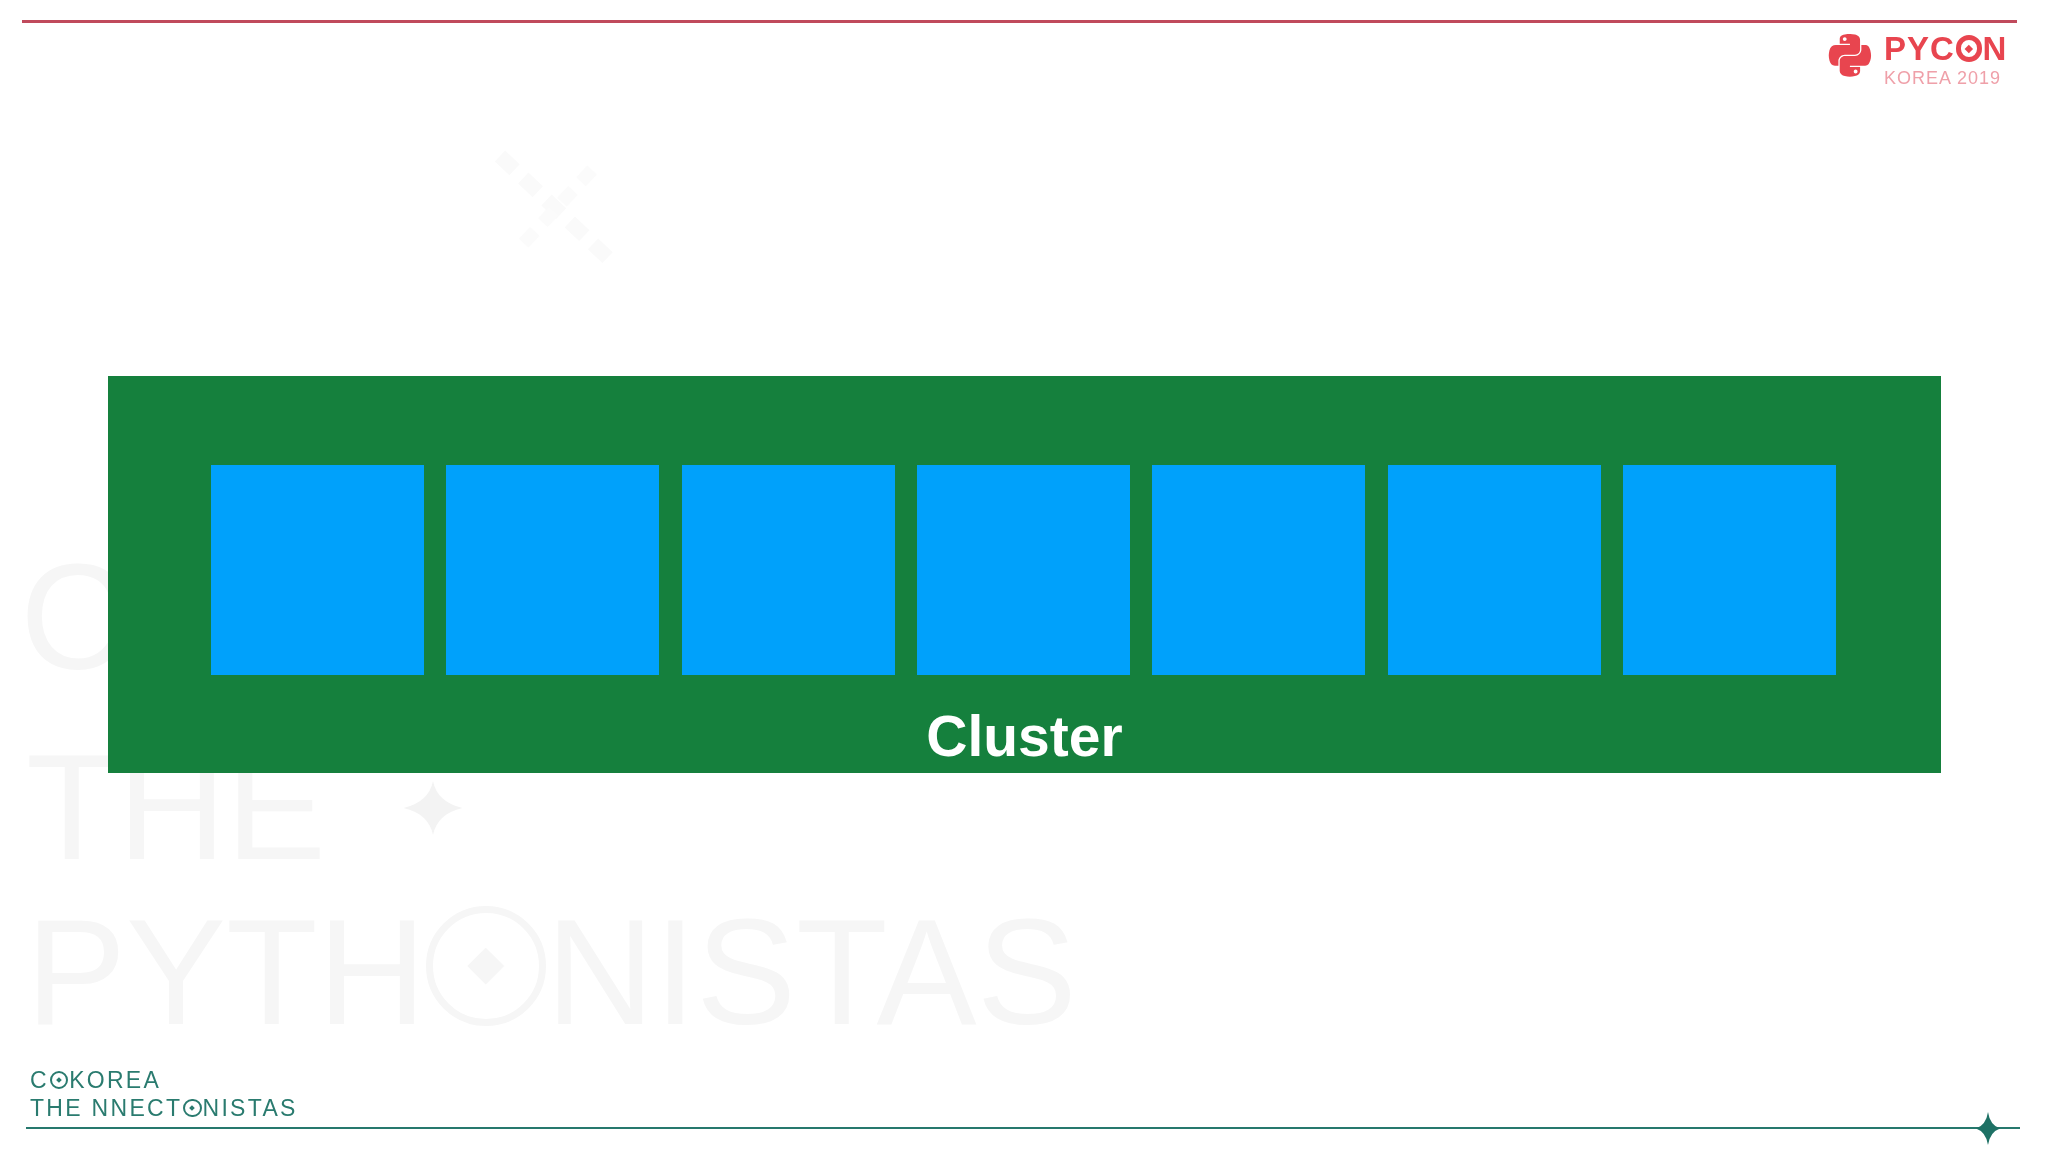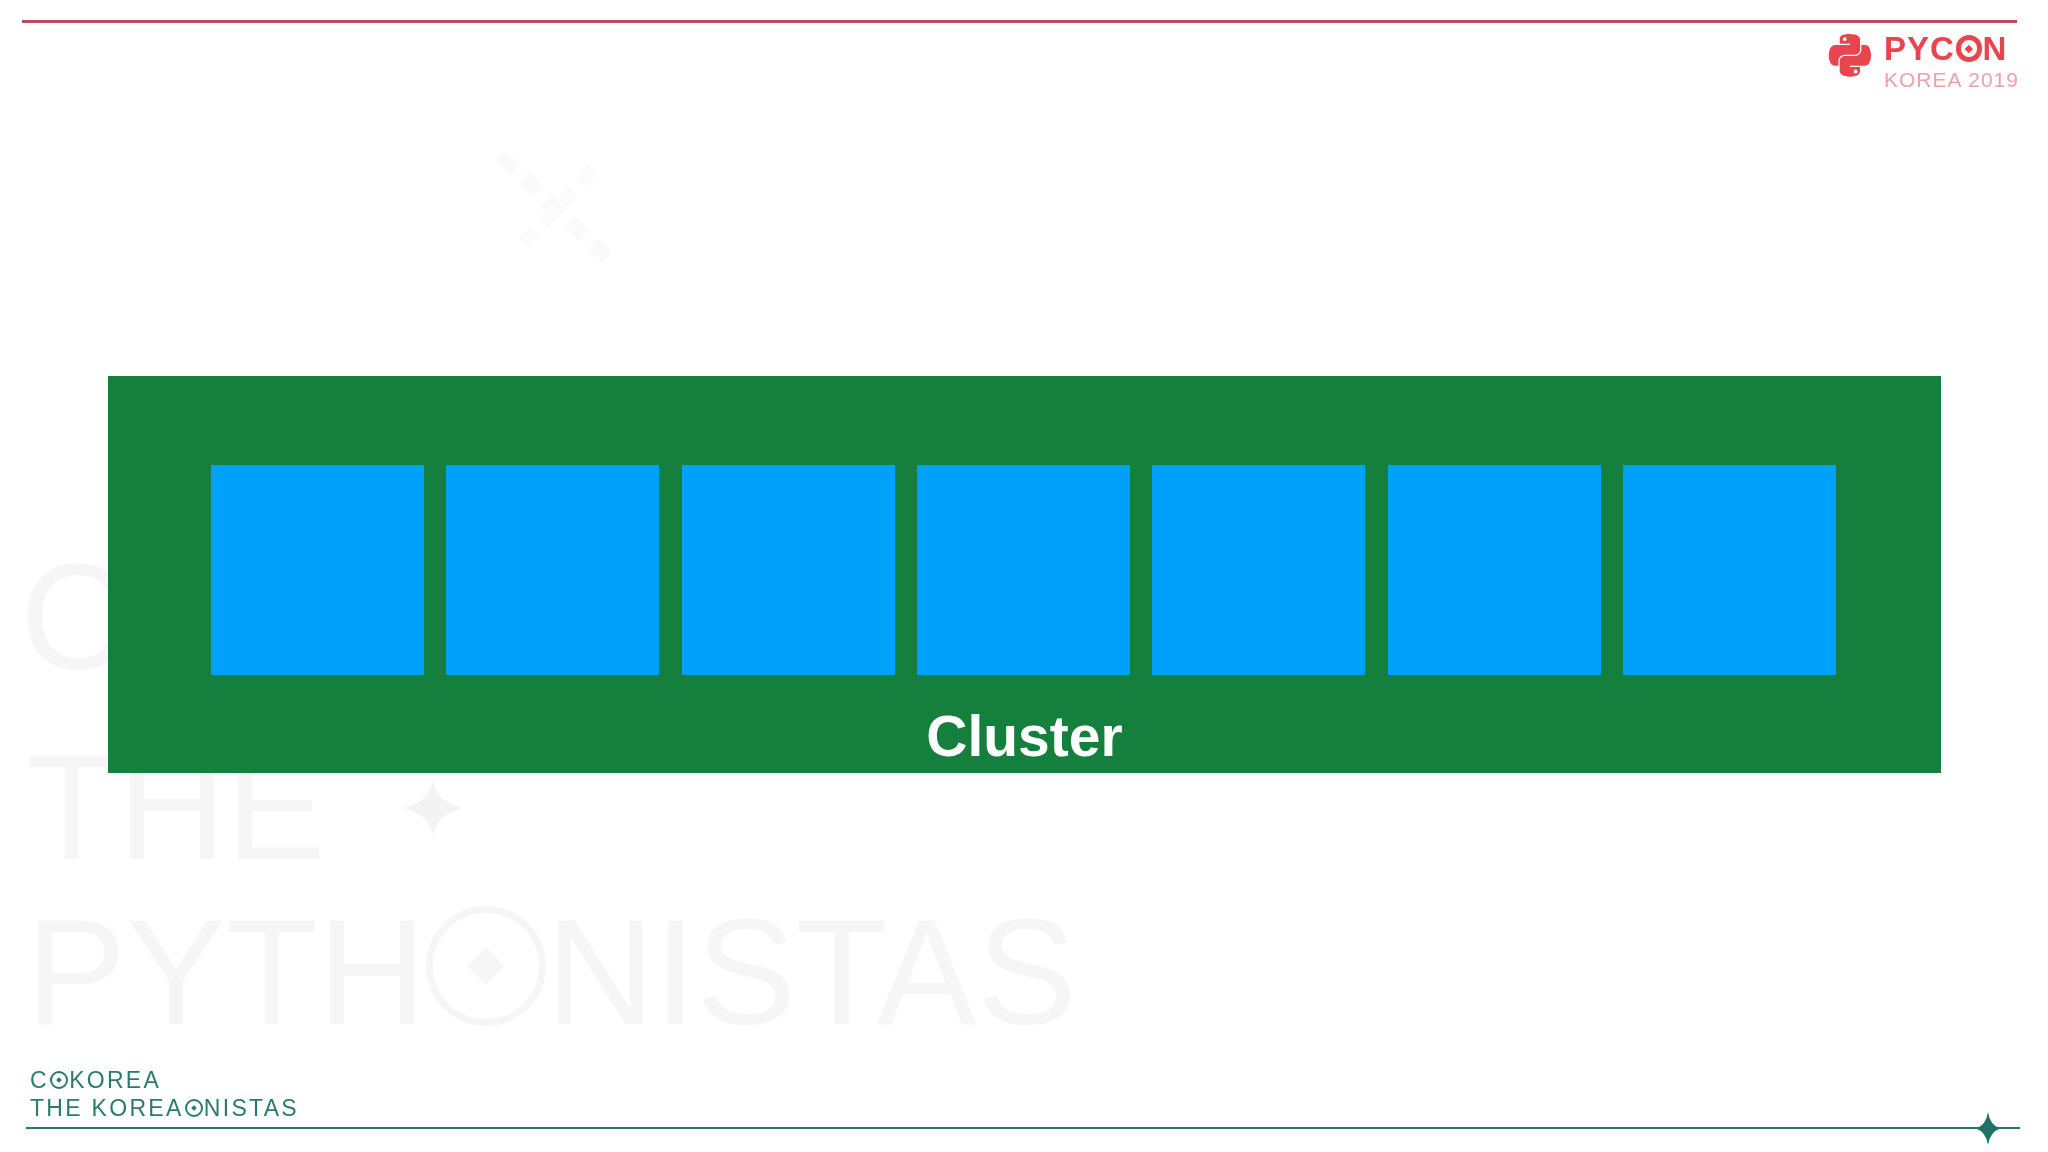--- a/index.html
+++ b/index.html
@@ -33,21 +33,21 @@
   .brand-title {
     font-size: 33px;
     font-weight: 800;
     letter-spacing: 1px;
     color: #e8454f;
     line-height: 1;
     display: flex;
     align-items: center;
   }
   .brand-subtitle {
-    font-size: 21px;
+    font-size: 18px;
     font-weight: 400;
     letter-spacing: 1px;
     color: #efa0a9;
     line-height: 1;
     margin-top: 4px;
   }
 
   
   .o-glyph {
     display: inline-block;
@@ -199,21 +199,21 @@
     <div class="cluster-label">Cluster</div>
   </div>
 
   <div class="footer-lockup">
     <div class="footer-line">
         <span>C</span>
         <span class="o-glyph"></span>
         <span>KOREA</span>
       </div>
     <div class="footer-line">
-        <span>THE KOREA</span>
+        <span>THE NNECT</span>
         <span class="o-glyph"></span>
         <span>NISTAS</span>
       </div>
   </div>
 
   <div class="bottom-rule"></div>
   <svg class="bottom-star" viewBox="0 0 24 33">
     <path fill="#1e7165" d="M12 0 Q13.9 13 24 16.5 Q13.9 20 12 33 Q10.1 20 0 16.5 Q10.1 13 12 0 Z"></path>
   </svg>
 

